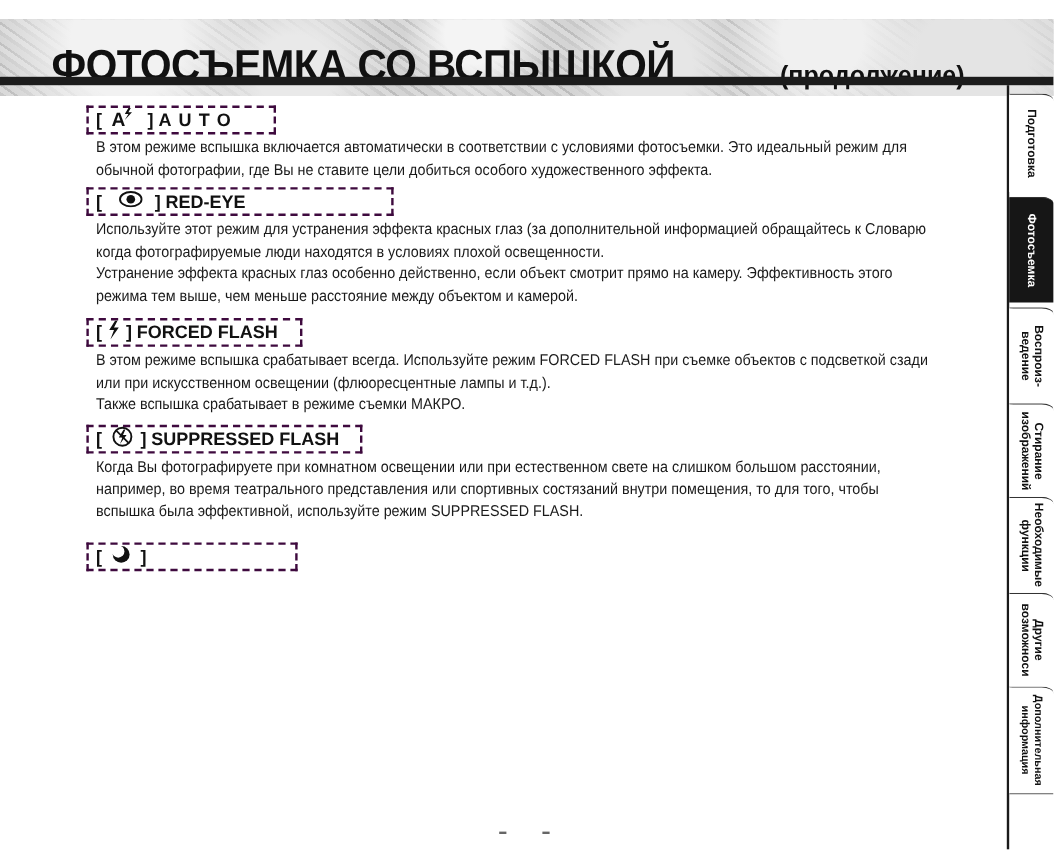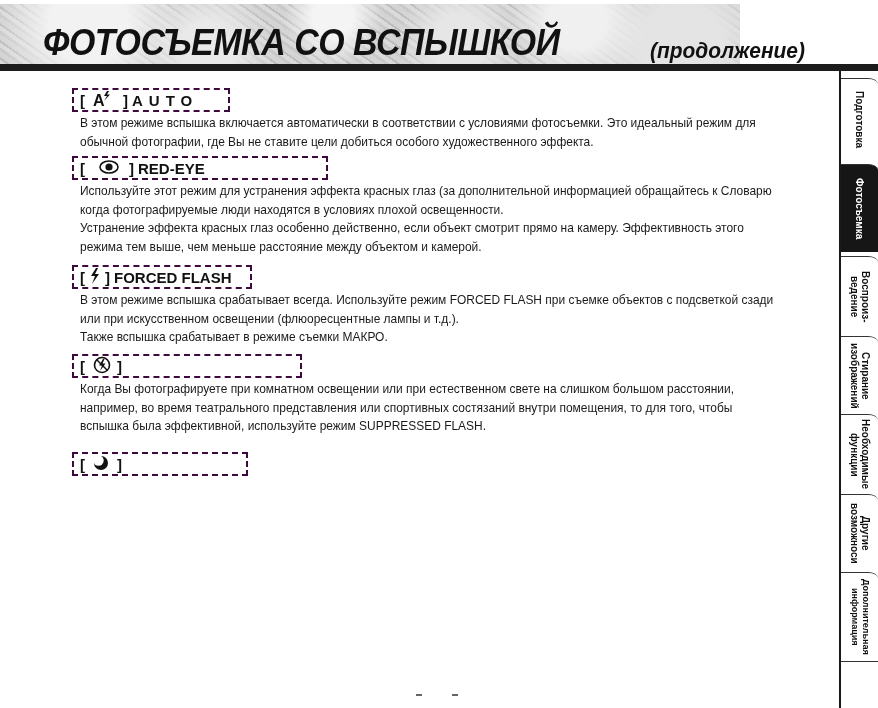--- a/index.html
+++ b/index.html
@@ -1,30 +1,29 @@
 <!DOCTYPE html>
 <html><head>
 <meta charset="utf-8">
 <style>
   * { box-sizing: border-box; margin: 0; padding: 0; }
   html, body { width: 878px; height: 708px; overflow: hidden; background: #ffffff; }
   body { position: relative; font-family: "Liberation Sans", sans-serif; color: #1a1a1a; }
 
   .header {
-    position: absolute; left: 0; top: 4px; width: 740px; height: 64px;
+    position: absolute; left: 0; top: 16px; width: 878px; height: 64px;
     background:
       radial-gradient(circle at 12% 30%, #f2f2f2 0 6%, transparent 14%),
       radial-gradient(circle at 28% 70%, #e9e9e9 0 5%, transparent 12%),
       radial-gradient(circle at 45% 20%, #f4f4f4 0 5%, transparent 12%),
       radial-gradient(circle at 62% 60%, #e6e6e6 0 6%, transparent 13%),
       radial-gradient(circle at 78% 25%, #f0f0f0 0 5%, transparent 12%),
       radial-gradient(circle at 92% 65%, #e4e4e4 0 6%, transparent 13%),
       repeating-linear-gradient(35deg, #c9c9c9 0 3px, #dadada 3px 7px, #bdbdbd 7px 9px, #d4d4d4 9px 14px),
       #cfcfcf;
-    font-style: italic;
   }
   .header-title {
     position: absolute; left: 43px; top: 18px;
     font-family: "Liberation Sans", sans-serif; font-weight: bold;
     font-size: 36px; letter-spacing: -0.5px; color: #111;
     transform: scaleX(0.94); transform-origin: left center;
     white-space: nowrap;
   }
   .header-sub {
     position: absolute; left: 650px; top: 34px;
@@ -163,20 +162,21 @@
     <div class="mode-box box-supp">
       <span class="br">[</span>
       <span class="icon" style="margin:0 6px 0 8px;">
         <svg width="18" height="18" viewBox="0 0 18 18">
             <circle cx="9" cy="9" r="7.5" fill="none" stroke="#111" stroke-width="1.6"></circle>
             <path d="M10 3 L6 9.5 L9 9.5 L7 15 L12.5 7.5 L9.5 7.5 L11.5 3 Z" fill="#111"></path>
             <line x1="3.5" y1="3.5" x2="14.5" y2="14.5" stroke="#111" stroke-width="1.4"></line>
           </svg>
       </span>
       <span class="br">]</span>
+      <span class="label">SUPPRESSED FLASH</span>
     </div>
     <div class="desc">
       <div>Когда Вы фотографируете при комнатном освещении или при естественном свете на слишком большом расстоянии,</div>
       <div>например, во время театрального представления или спортивных состязаний внутри помещения, то для того, чтобы</div>
       <div>вспышка была эффективной, используйте режим SUPPRESSED FLASH.</div>
     </div>
   </div>
 
   <div class="sec-night">
     <div class="mode-box box-night">

